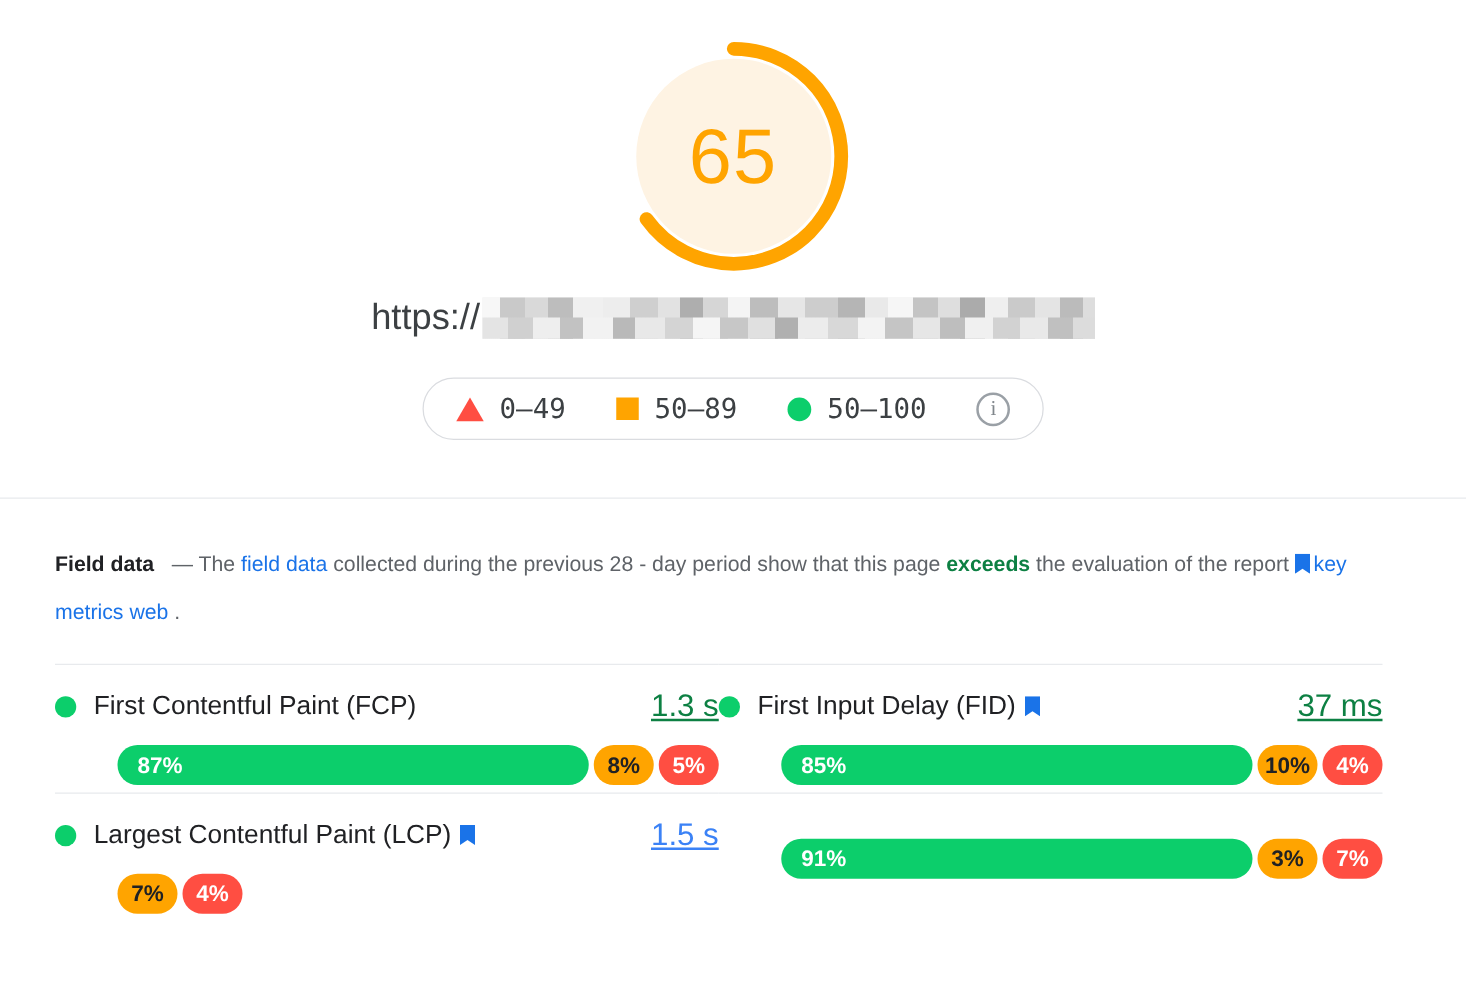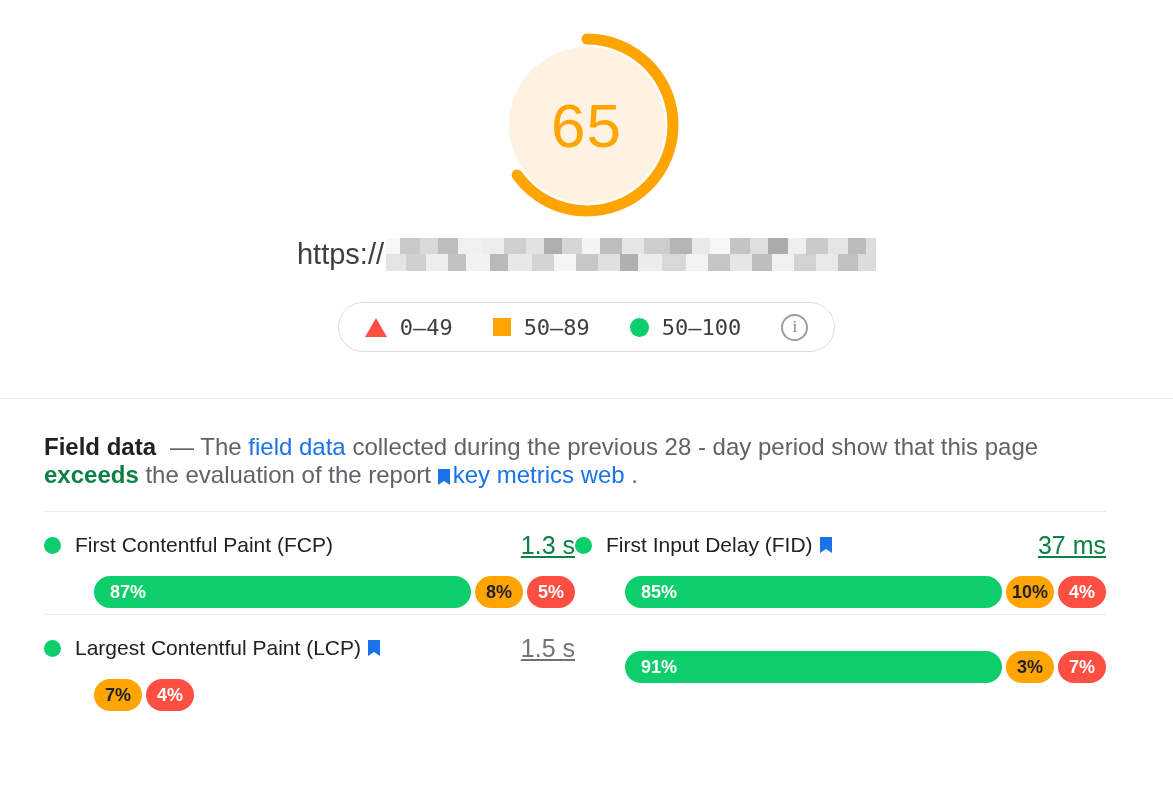--- a/index.html
+++ b/index.html
@@ -165,22 +165,22 @@
     font-family: "Liberation Serif", serif;
     box-sizing: border-box;
   }
 
   
   .field-section {
     padding: 34px 44px 0 44px;
     box-sizing: border-box;
   }
   .field-desc {
-    font-size: 24px;
-    line-height: 28px;
+    font-size: 17px;
+    line-height: 38px;
     color: #5f6368;
     max-width: 1090px;
   }
   .field-title {
     font-weight: bold;
     color: #202124;
     margin-right: 14px;
   }
   .link-blue {
     color: #1a73e8;
@@ -364,21 +364,21 @@
           </div>
         </div>
       </div>
       <div class="metric">
         <div class="metric-head">
           <span class="metric-dot" style="background: rgb(12, 206, 107);"></span>
           <span class="metric-label">Largest Contentful Paint (LCP)</span>
           <span class="metric-bookmark"><svg viewBox="0 0 12 16" width="12" height="16">
               <path d="M0 0h12v16l-6-4-6 4z" fill="#1A73E8"></path>
             </svg></span>
-          <span class="metric-value" style="color: #737373;">1.5 s</span>
+          <span class="metric-value" style="color: #3b82f6;">1.5 s</span>
         </div>
         <div class="metric-bar">
           <div class="seg seg-avg" style="flex: 0.07 0 0px; min-width: 48px;">
             <span>7%</span>
           </div>
           <div class="seg seg-poor" style="flex: 0.04 0 0px; min-width: 48px;">
             <span>4%</span>
           </div>
         </div>
       </div>

